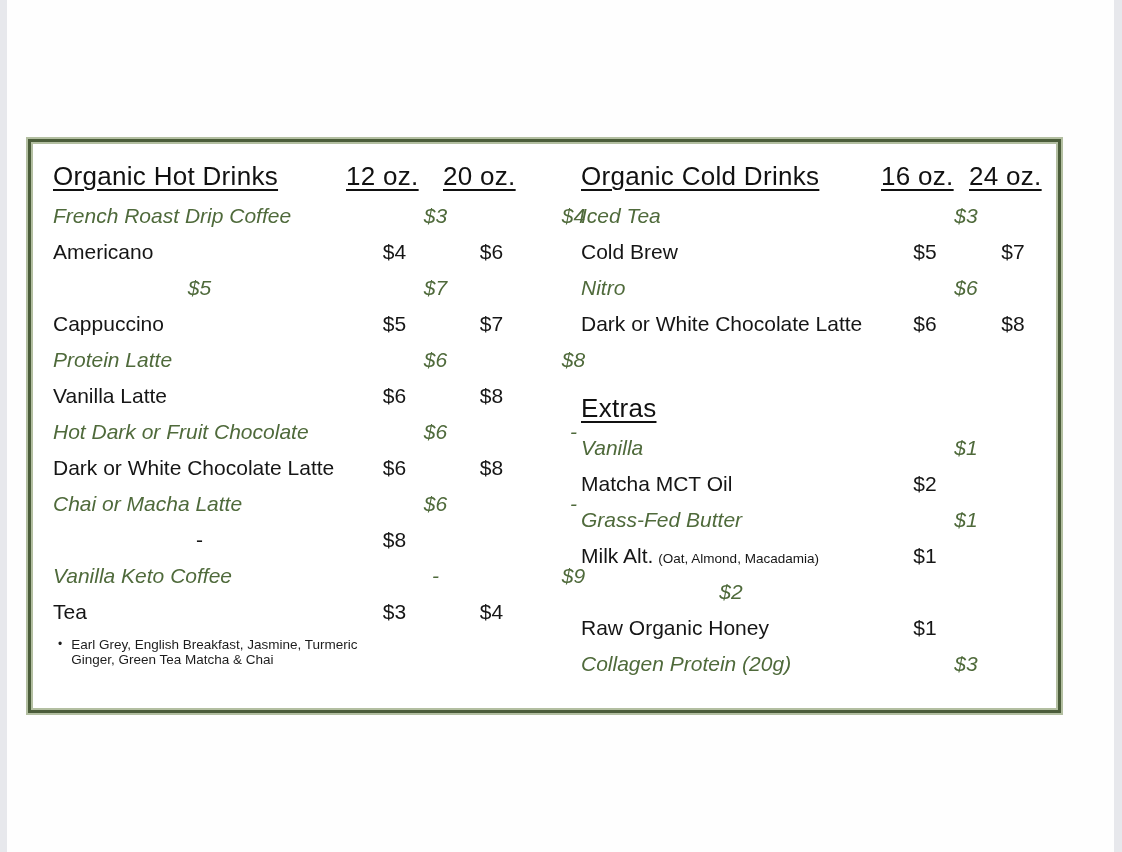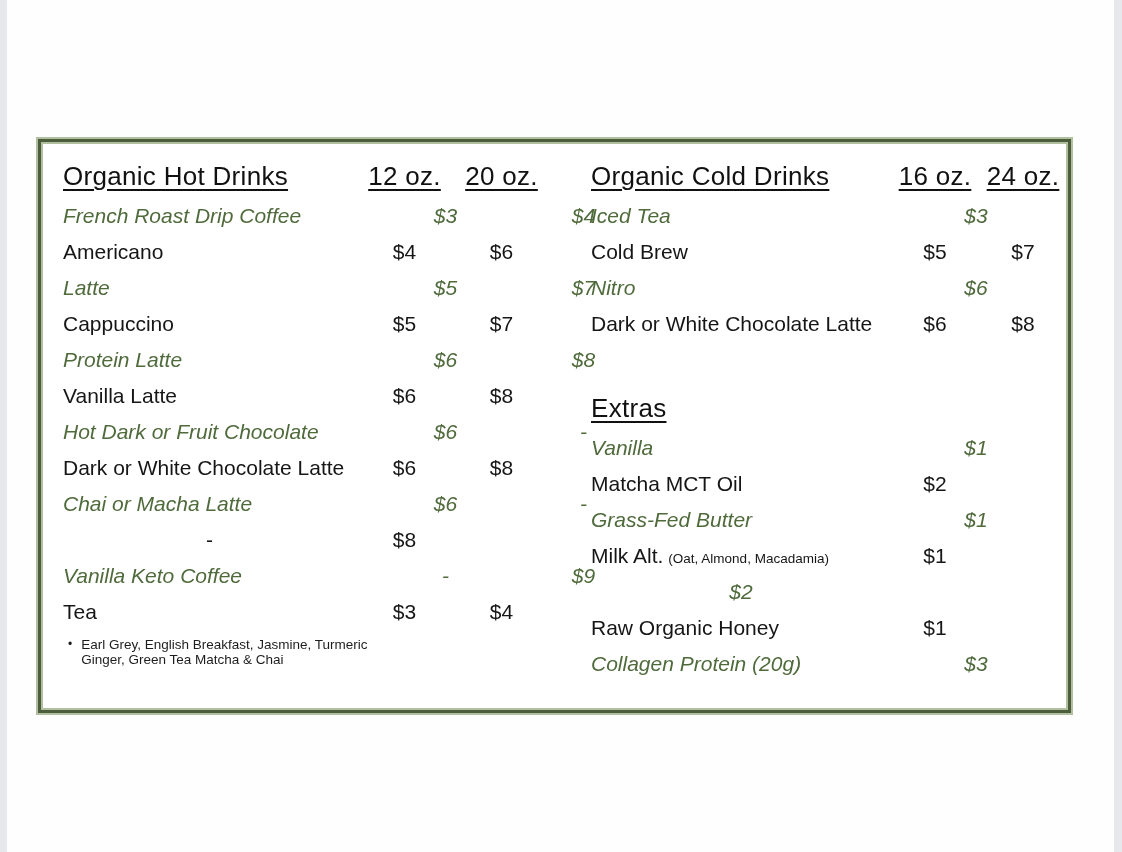--- a/index.html
+++ b/index.html
@@ -13,42 +13,42 @@
     width:1122px;height:852px;position:relative;overflow:hidden;
     background:#fefefe;
     font-family:"Liberation Sans","DejaVu Sans",sans-serif;
     color:var(--ink);
   }
   .edge-gutter{position:absolute;top:0;bottom:0;background:#e7e8ec;}
   .edge-gutter.left{left:0;width:7px;}
   .edge-gutter.right{right:0;width:8px;}
 
   .menu-card{
-    position:absolute;left:36px;top:137px;width:1037px;height:578px;
+    position:absolute;left:26px;top:137px;width:1037px;height:578px;
     box-sizing:border-box;border:2px solid var(--frame-light);background:#fff;
   }
   .menu-card-mid{width:100%;height:100%;box-sizing:border-box;border:3px solid var(--frame-dark);}
   .menu-card-inner{
     width:100%;height:100%;box-sizing:border-box;border:2px solid var(--frame-light);
     padding:14px 0 0 20px;display:flex;overflow:hidden;
   }
 
   .col-left{width:487px;--lw:293px;--pw:97px;}
   .col-right{width:478px;margin-left:41px;--lw:300px;--pw:88px;}
 
   .section-head,.row{
     display:grid;grid-template-columns:var(--lw) var(--pw) var(--pw);
   }
   .section-head{align-items:end;height:40px;padding-bottom:6px;box-sizing:border-box;}
   .title,.size-head{
     font-size:26px;color:#111;
     text-decoration:underline;text-decoration-thickness:2px;text-underline-offset:4px;
     letter-spacing:0.3px;white-space:nowrap;
   }
-  .size-cell{text-align:center;}
+  .size-cell{text-align:left;}
 
   .row{min-height:36px;align-items:center;font-size:21px;}
   .row .price{text-align:center;}
   .row.green{color:var(--green);font-style:italic;gap:41px;}
   .label-text{white-space:nowrap;}
   .label-sub{font-size:13.5px;margin-left:5px;}
   .label-sub:empty{display:none;}
 
   .row.note{display:block;min-height:0;}
   .row:not(.note) .note-wrap{display:none;}
@@ -91,21 +91,20 @@
             </div>
 
             <div class="row">
               <div class="c label"><span class="label-text">Americano</span></div>
               <div class="c price">$4</div>
               <div class="c price">$6</div>
 
             </div>
 
             <div class="row green">
-              <div class="c label"><span class="label-text">Latte</span></div>
               <div class="c price">$5</div>
               <div class="c price">$7</div>
 
             </div>
 
             <div class="row">
               <div class="c label"><span class="label-text">Cappuccino</span></div>
               <div class="c price">$5</div>
               <div class="c price">$7</div>
 

